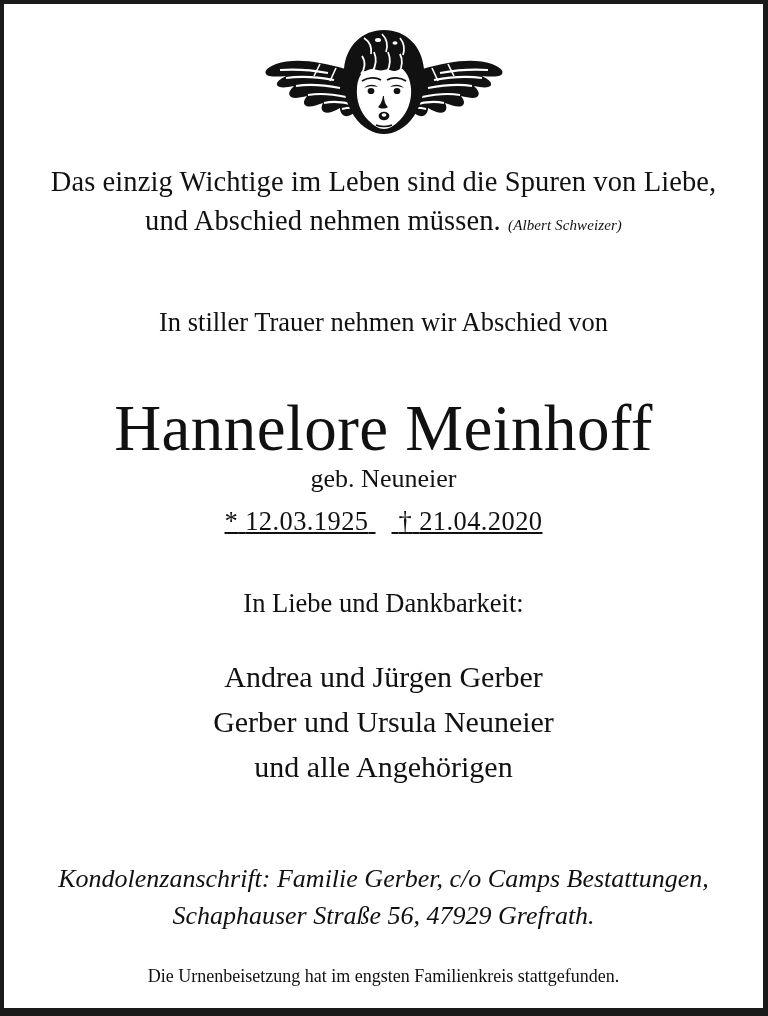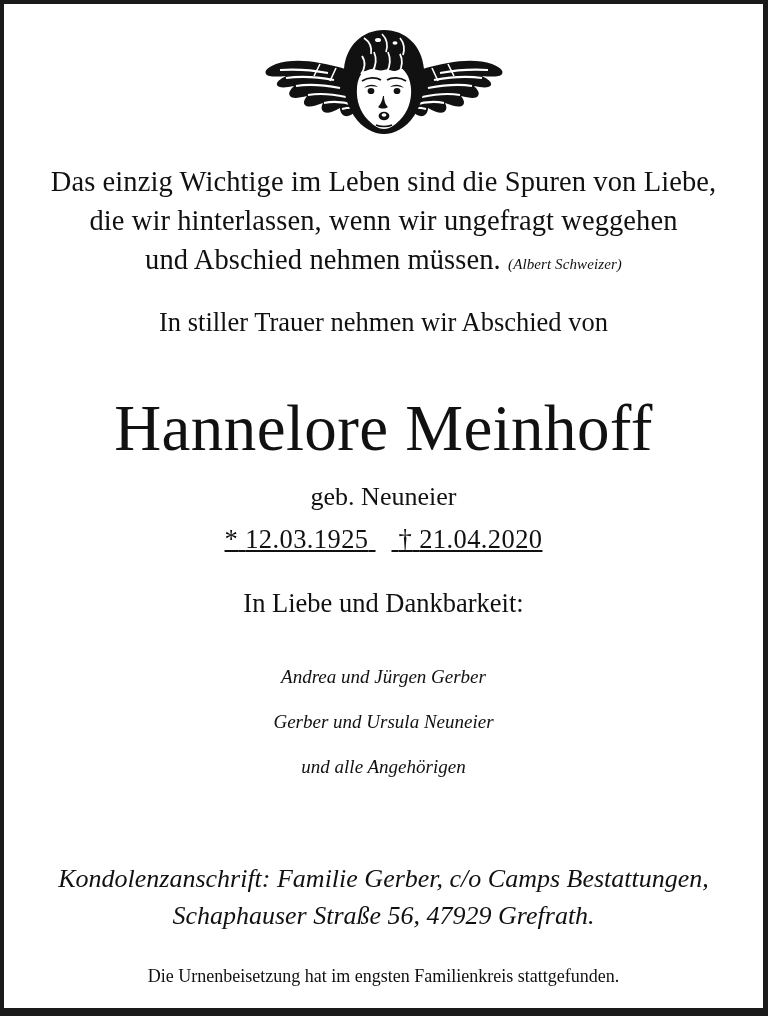--- a/index.html
+++ b/index.html
@@ -83,42 +83,41 @@
   .name-block { top: 393px; }
   .full-name {
     font-size: 65px;
     line-height: 62px;
     letter-spacing: 0.4px;
     font-weight: 400;
   }
   .maiden-name {
     font-size: 26px;
     line-height: 36px;
-    margin-top: 20px;
+    margin-top: 2px;
   }
   .life-dates {
     font-size: 26.5px;
     line-height: 36px;
     margin-top: 6px;
     letter-spacing: 0.4px;
     text-decoration: underline;
   }
   .life-dates .sep { display: inline-block; width: 16px; }
 
   .gratitude-block { top: 581px; }
   .gratitude-line {
     font-size: 26.5px;
     line-height: 36px;
   }
 
   .survivors-block { top: 650px; }
   .survivor-line {
-    font-size: 19px;
+    font-size: 30px;
     line-height: 45px;
-    font-style: italic;
   }
 
   .address-block { top: 856px; }
   .address-line {
     font-size: 26px;
     line-height: 37px;
     white-space: nowrap;
     font-style: italic;
   }
 
@@ -220,21 +219,20 @@
           <ellipse cx="134" cy="90" rx="5.4" ry="4.2"></ellipse>
           <ellipse cx="134" cy="89" rx="2.4" ry="1.7" fill="#ffffff"></ellipse>
 
           <path d="M126 99 C130 101 138 101 142 99" stroke="#111111" stroke-width="1.4" fill="none"></path>
         </g>
       </svg>
     </div>
 
     <div class="block quote-block">
       <div class="quote-line">Das einzig Wichtige im Leben sind die Spuren von Liebe,</div>
-      <div class="quote-line">die wir hinterlassen, wenn wir ungefragt weggehen</div>
       <div class="quote-line"><span>und Abschied nehmen müssen.</span> <span class="attrib">(Albert Schweizer)</span></div>
     </div>
 
     <div class="block intro-block">
       <div class="intro-line">In stiller Trauer nehmen wir Abschied von</div>
     </div>
 
     <div class="block name-block">
       <div class="full-name">Hannelore Meinhoff</div>
       <div class="maiden-name">geb. Neuneier</div>

